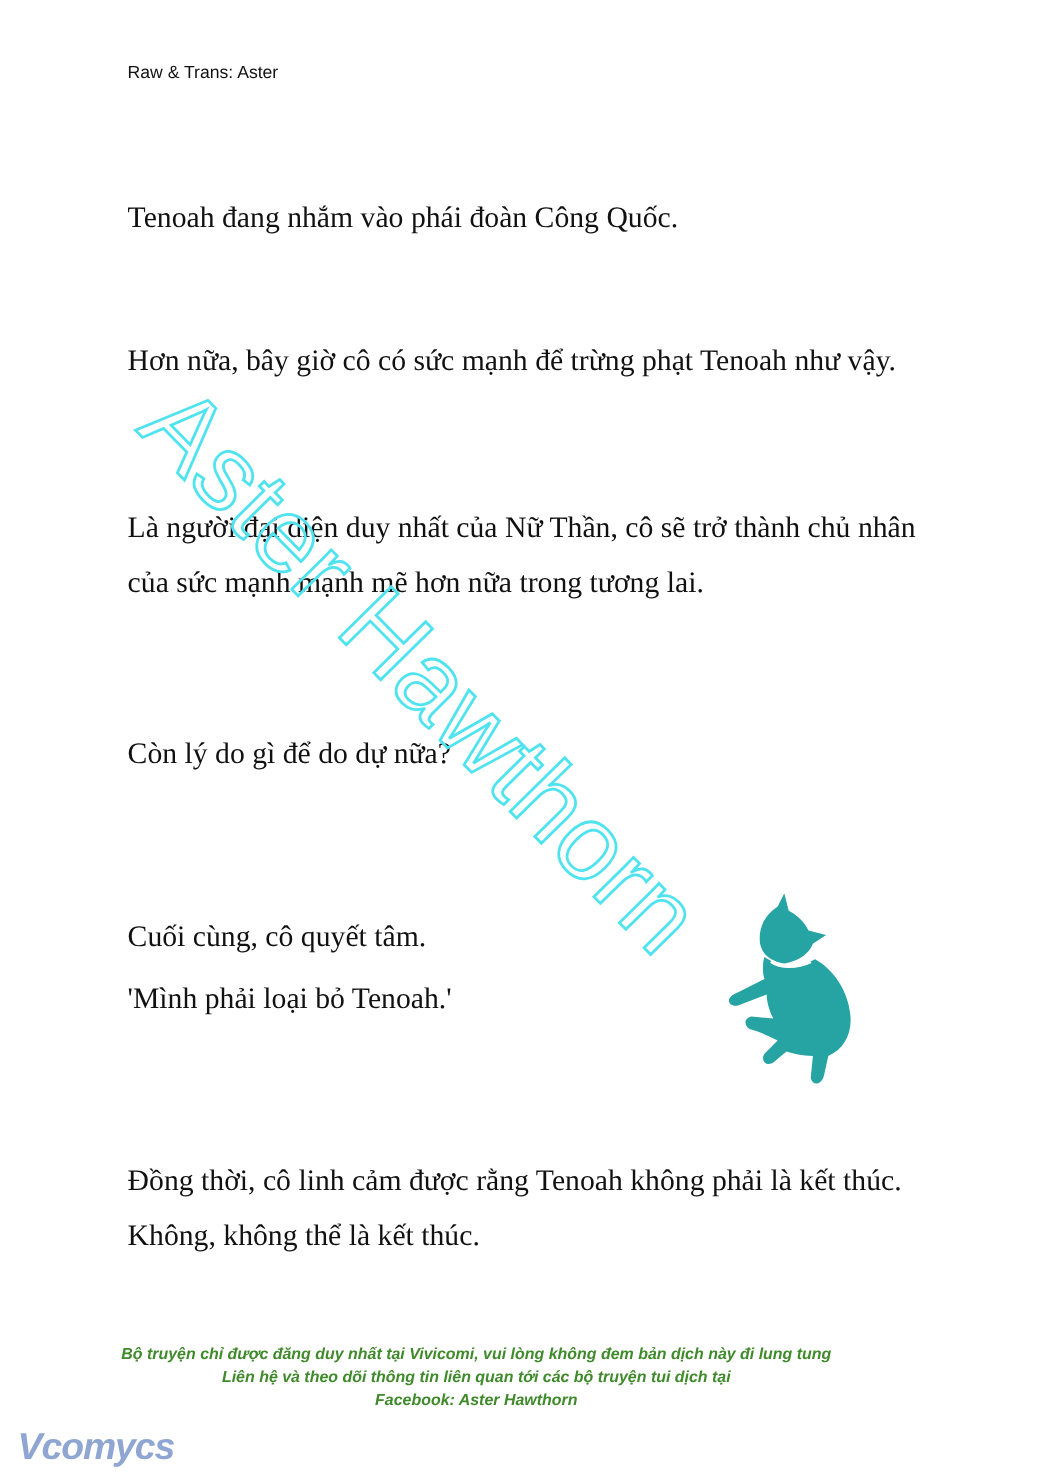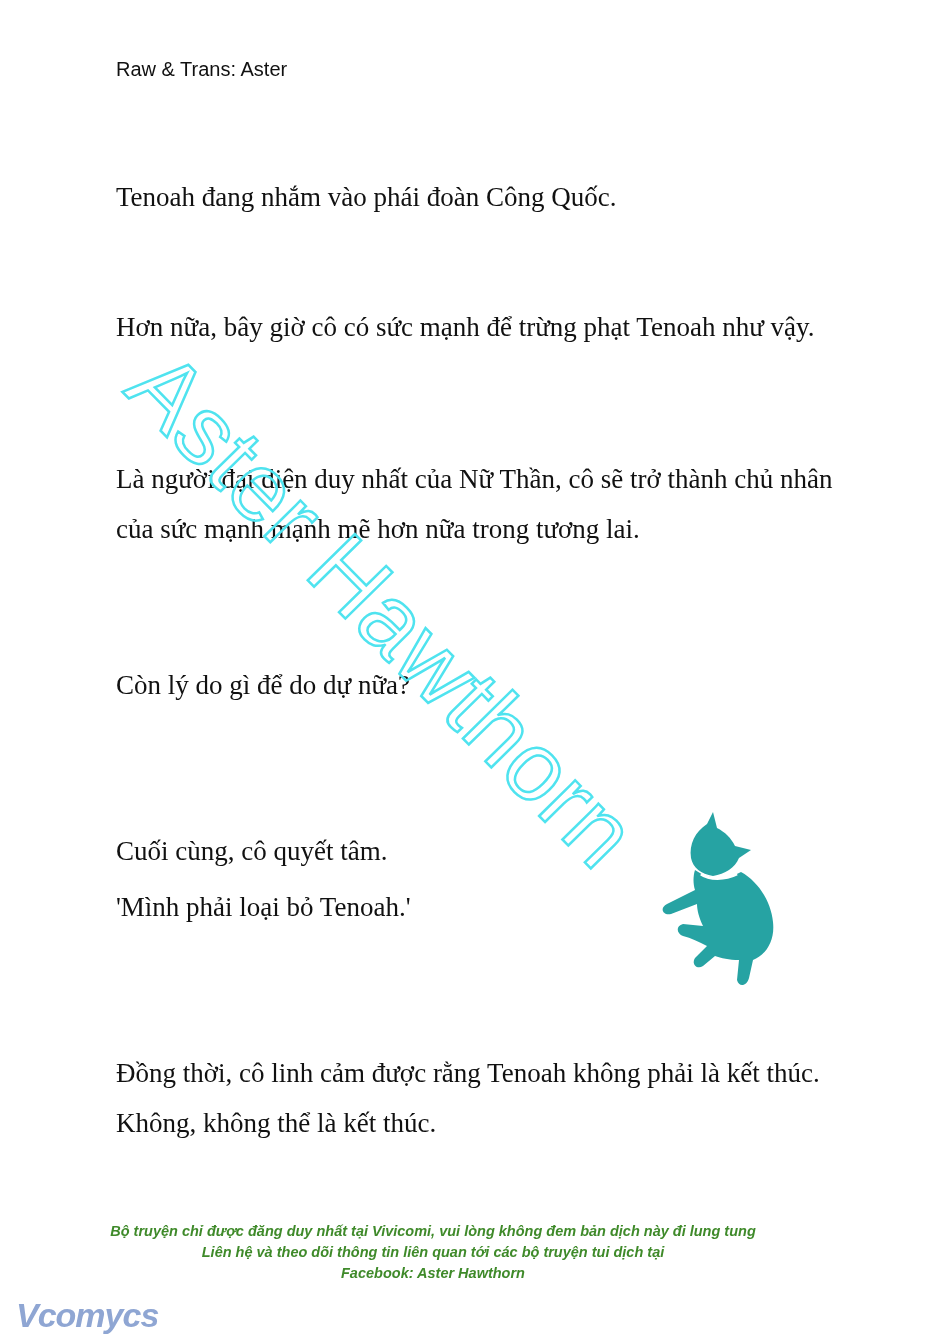--- a/index.html
+++ b/index.html
@@ -1,17 +1,17 @@
 <!DOCTYPE html>
 <html><head>
 <meta charset="utf-8">
 <style>
   html, body { margin:0; padding:0; background:#ffffff; }
   body { width:950px; height:1343px; position:relative; overflow:hidden; }
-  .header { position:absolute; left:116px; top:58px; font-family:"Liberation Sans", sans-serif; font-size:20px; color:#111; }
+  .header { position:absolute; left:116px; top:58px; font-family:"Liberation Sans", sans-serif; font-size:16px; color:#111; }
   .para { position:absolute; left:116px; width:720px; font-family:"Liberation Serif", serif; font-size:27px; color:#111; line-height:50px; margin:0; }
   .watermark { position:absolute; left:118px; top:570px; font-family:"Liberation Sans", sans-serif; font-size:96px; color:transparent; -webkit-text-stroke:2.5px #4fe3ef; transform:rotate(45.5deg); transform-origin:0 0; white-space:nowrap; letter-spacing:1px; }
   .wm-wrap { position:absolute; left:0; top:0; width:950px; height:1343px; pointer-events:none; }
   .cat { position:absolute; left:655px; top:810px; width:125px; height:180px; }
   .footer { position:absolute; left:0; width:866px; text-align:center; font-family:"Liberation Sans", sans-serif; font-style:italic; font-weight:bold; font-size:14.5px; color:#3f8a2a; }
   .logo { position:absolute; left:16px; top:1296px; font-family:"Liberation Sans", sans-serif; font-style:italic; font-weight:bold; font-size:34px; color:#8fa6d3; letter-spacing:-1px; }
 </style>
 </head>
 <body>
 

